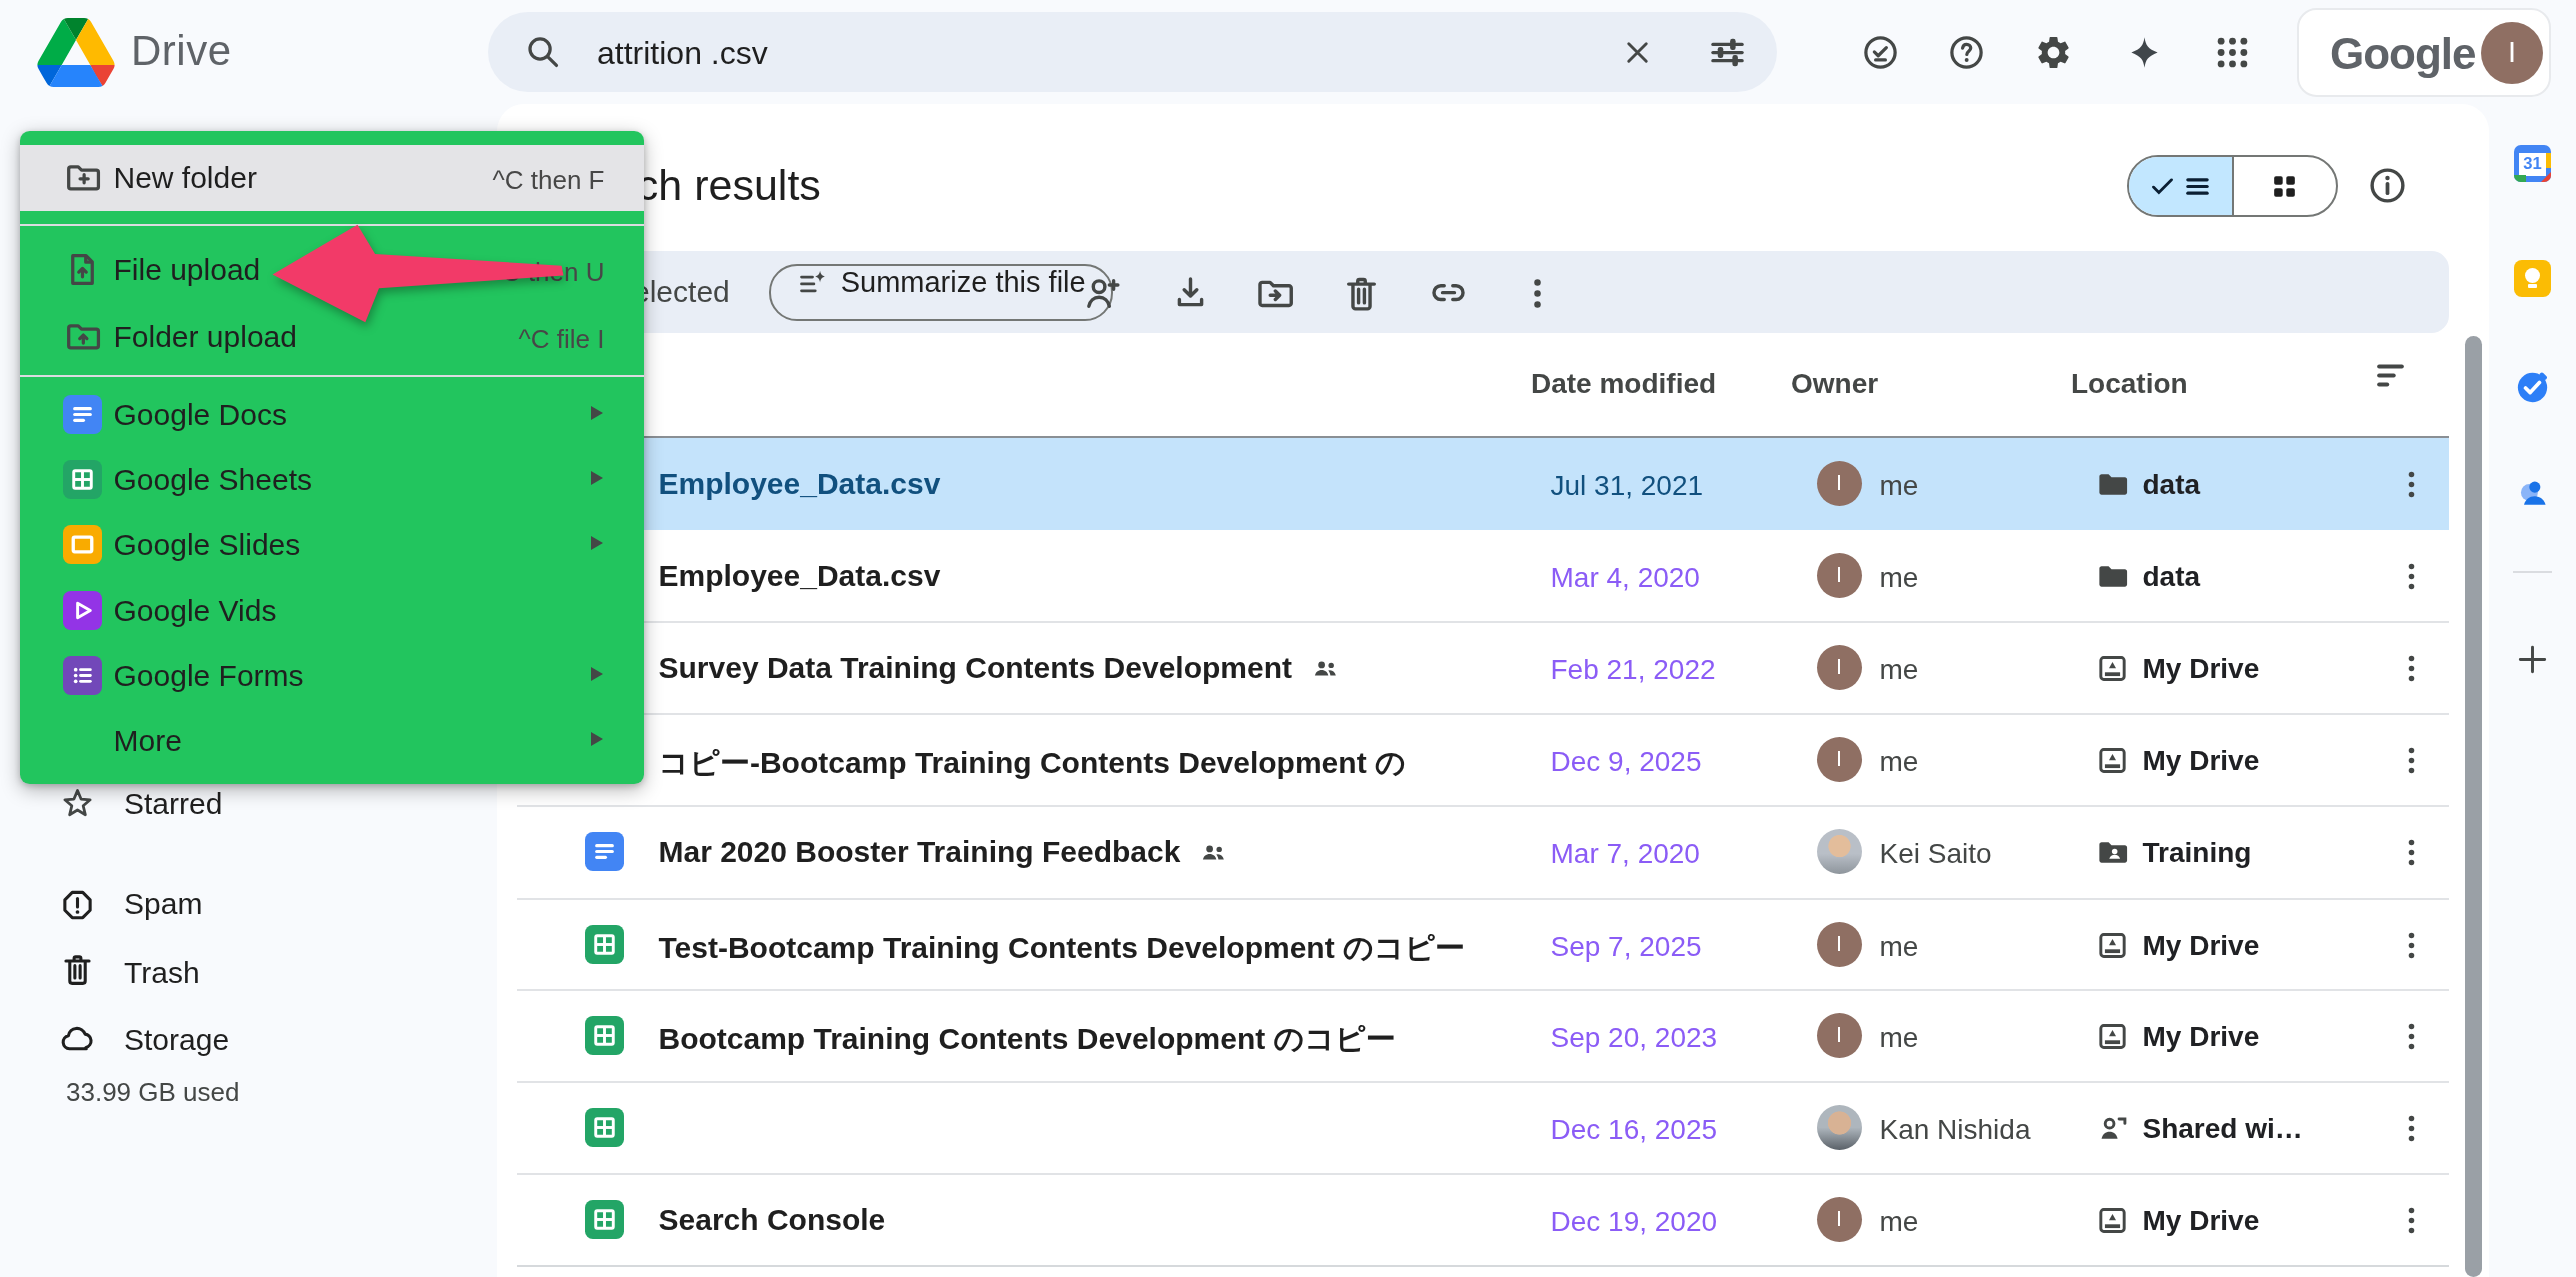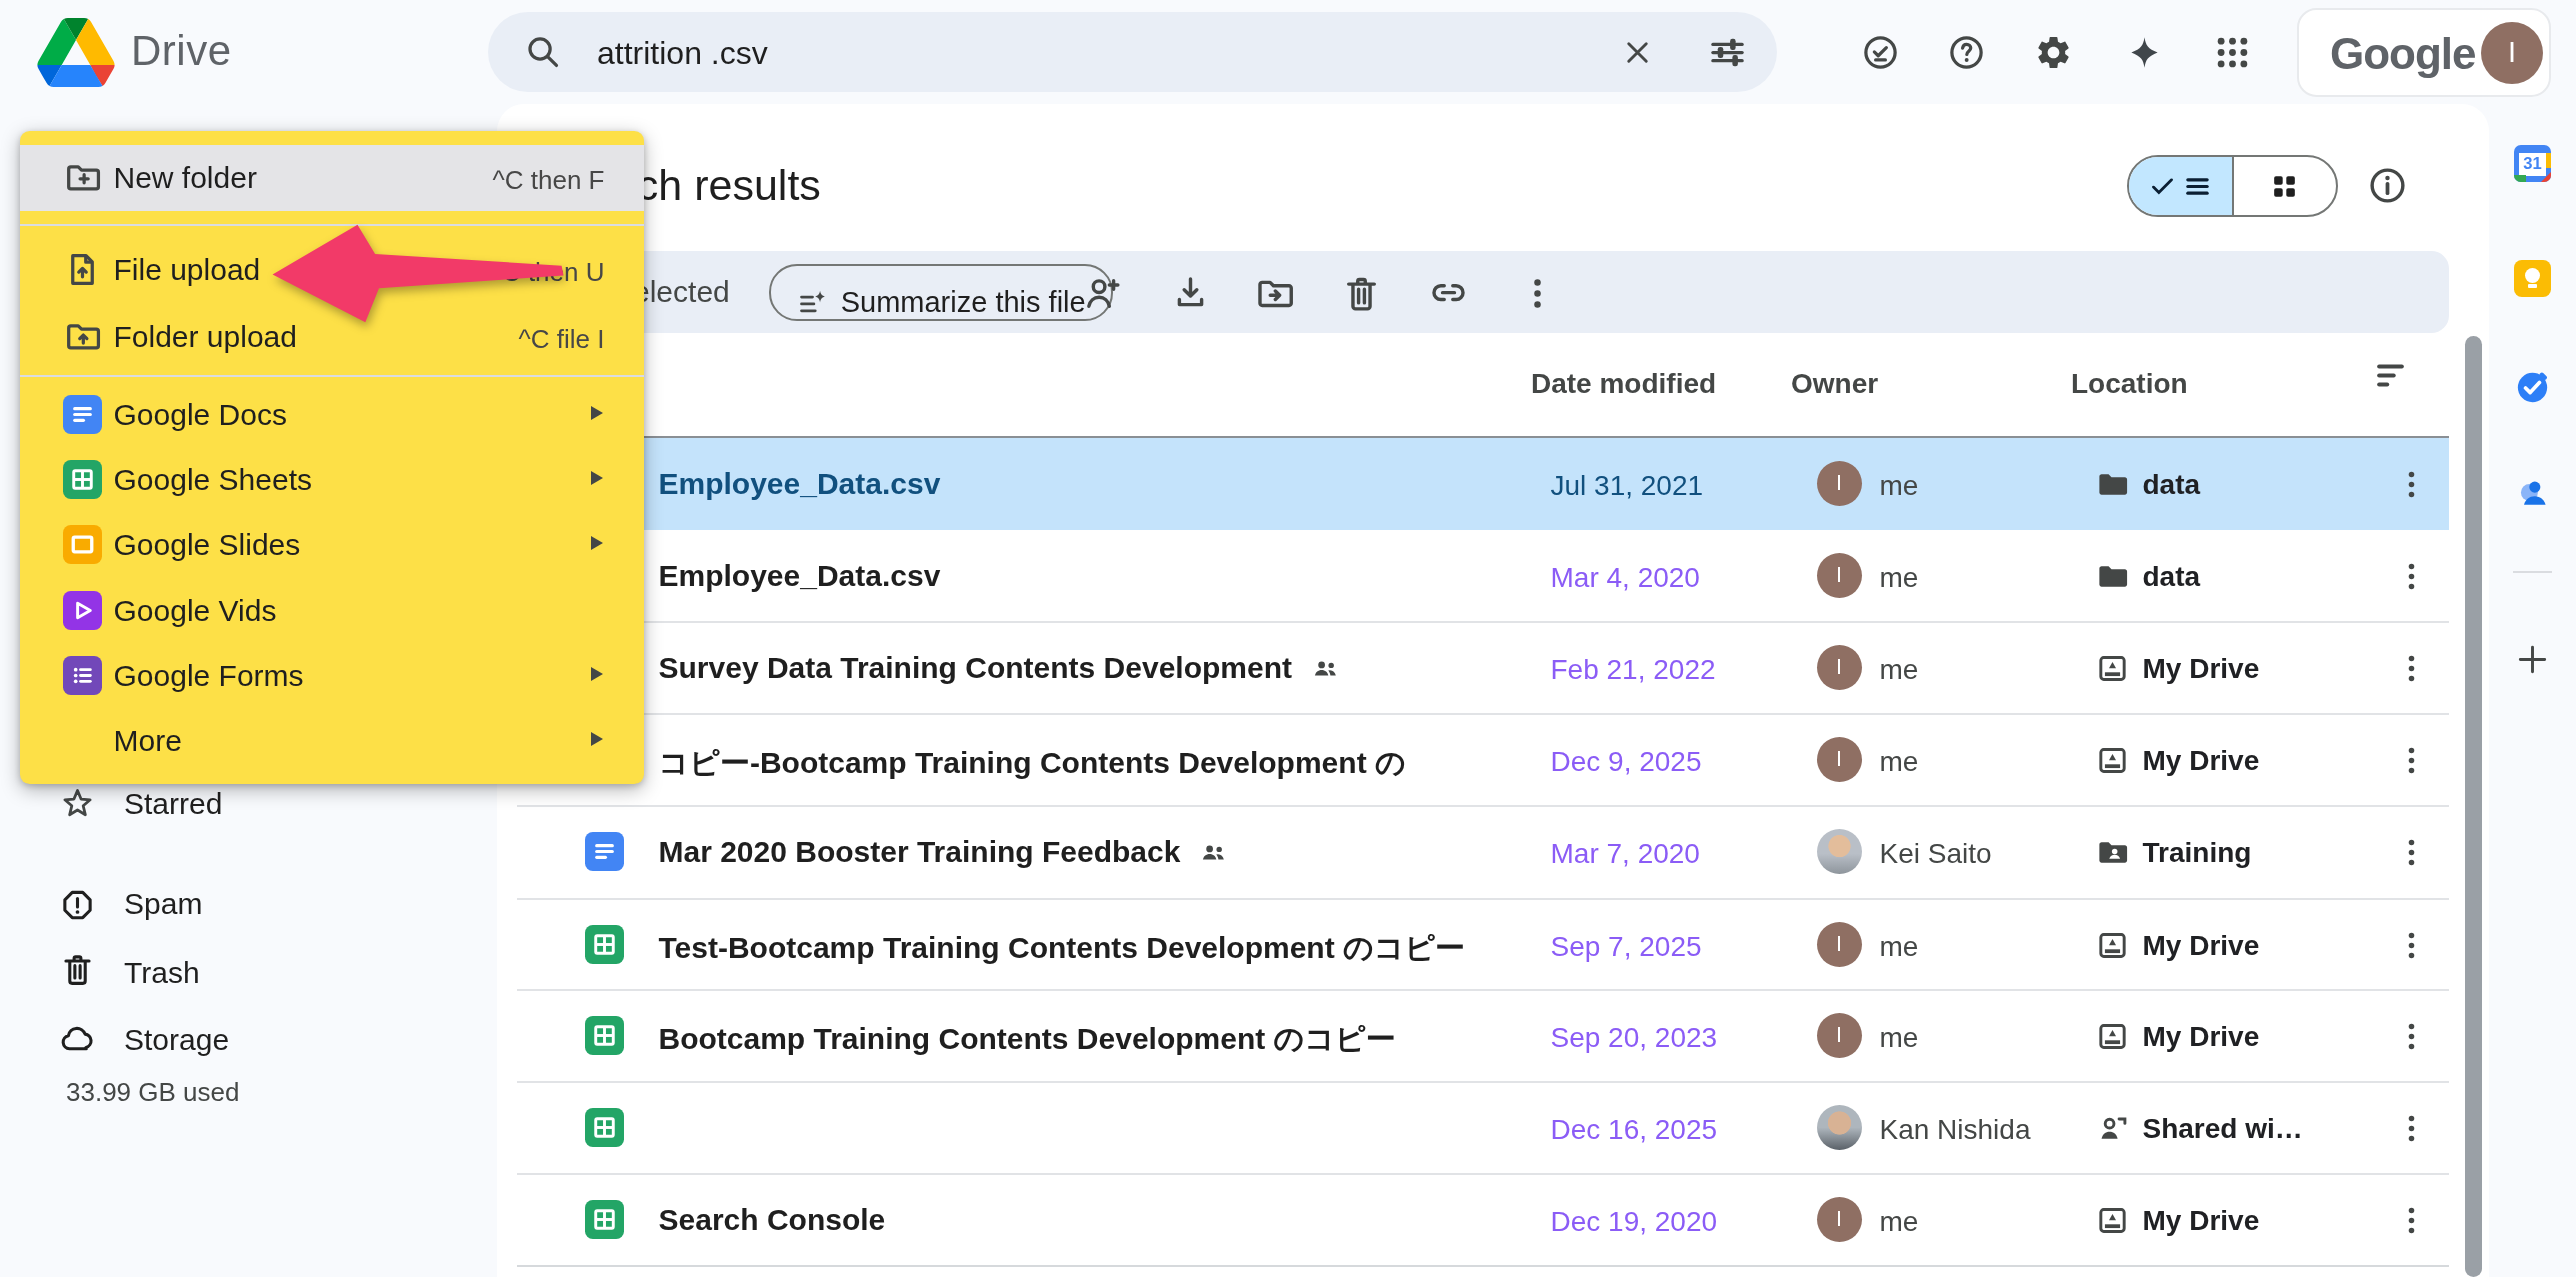--- a/index.html
+++ b/index.html
@@ -27,21 +27,21 @@
   .main-card{left:497px;top:104px;width:1992px;height:1173px;background:#fff;border-radius:27px 27px 0 0}
   .page-title{left:49px;top:57px;font-size:43px;color:#1f1f1f}
   .view-toggle{left:1630px;top:51px;width:211px;height:62px;border:2px solid #747775;border-radius:32px;box-sizing:border-box;display:flex;overflow:hidden;background:#fff}
   .vt-left{width:50%;background:#c2e7ff;display:flex;align-items:center;justify-content:center;gap:5.9px;border-right:2px solid #747775}
   .vt-right{width:50%;display:flex;align-items:center;justify-content:center}
   .info-icon{left:1870px;top:61px}
 
   .toolbar{left:19.5px;top:147px;width:1932px;height:82px;border-radius:17.6px;background:#e9eef6}
   .sel-text{left:96px;top:171px;font-size:30px;color:#444746}
   .summarize{left:272px;top:160px;height:57px;border:2px solid #747775;border-radius:28px;box-sizing:border-box;
-             display:flex;align-items:flex-end;gap:11.7px;padding:0 25px;background:transparent}
+             display:flex;align-items:flex-start;gap:11.7px;padding:0 25px;background:transparent}
   .summarize span{font-size:29px;color:#1f1f1f;white-space:nowrap}
   .tbi{top:169px}
 
   .th{top:264px;font-size:28px;color:#444746;font-weight:bold}
   .hdr-div{left:19.5px;top:332px;width:1932px;height:2px;background:#8a8f94}
   .sort-icon{left:1874px;top:252px}
 
   
   .row{left:19.5px;width:1932px;height:92px}
   .row.selected{background:#c4e3fb;border-radius:13.7px 13.7px 0 0;border-radius:0}
@@ -64,21 +64,21 @@
   .nav-label{left:124px;font-size:30px;color:#1f1f1f}
   .storage-used{left:66px;top:1077px;font-size:26px;color:#444746}
 
   
   .rail-div{left:2513px;top:571px;width:39px;height:2px;background:#dadce0}
 
   
   .scrollbar{left:2465px;top:336px;width:16.6px;height:941px;border-radius:8.8px;background:#9aa0a6}
 
   
-  .new-menu{left:19.5px;top:131px;width:624px;height:653px;background:#fde047;border-radius:9.8px;z-index:40;
+  .new-menu{left:19.5px;top:131px;width:624px;height:653px;background:#22c55e;border-radius:9.8px;z-index:40;
             box-shadow:0 5.9px 19.5px rgba(0,0,0,.28),0 2px 5.9px rgba(0,0,0,.18)}
   .mi{left:0;width:624px;height:66px}
   .mi .mic{position:absolute;left:43px;top:13.7px}
   .mi .mlabel{position:absolute;left:94px;top:16.6px;font-size:30px;color:#1f1f1f;white-space:nowrap}
   .mi .mshort{position:absolute;right:39px;top:20.5px;font-size:26px;color:#474747}
   .mi.hover{background:#e4e4e7}
   .mdiv{left:0;width:624px;height:1.5px;background:#dadce0}
   .subarrow{position:absolute;right:41px;top:25px;width:0;height:0;border-left:12.7px solid #444746;
             border-top:7.8px solid transparent;border-bottom:7.8px solid transparent}
   .prod-ic{position:absolute;left:43px;top:13.7px;width:39px;height:39px;border-radius:7.8px}

